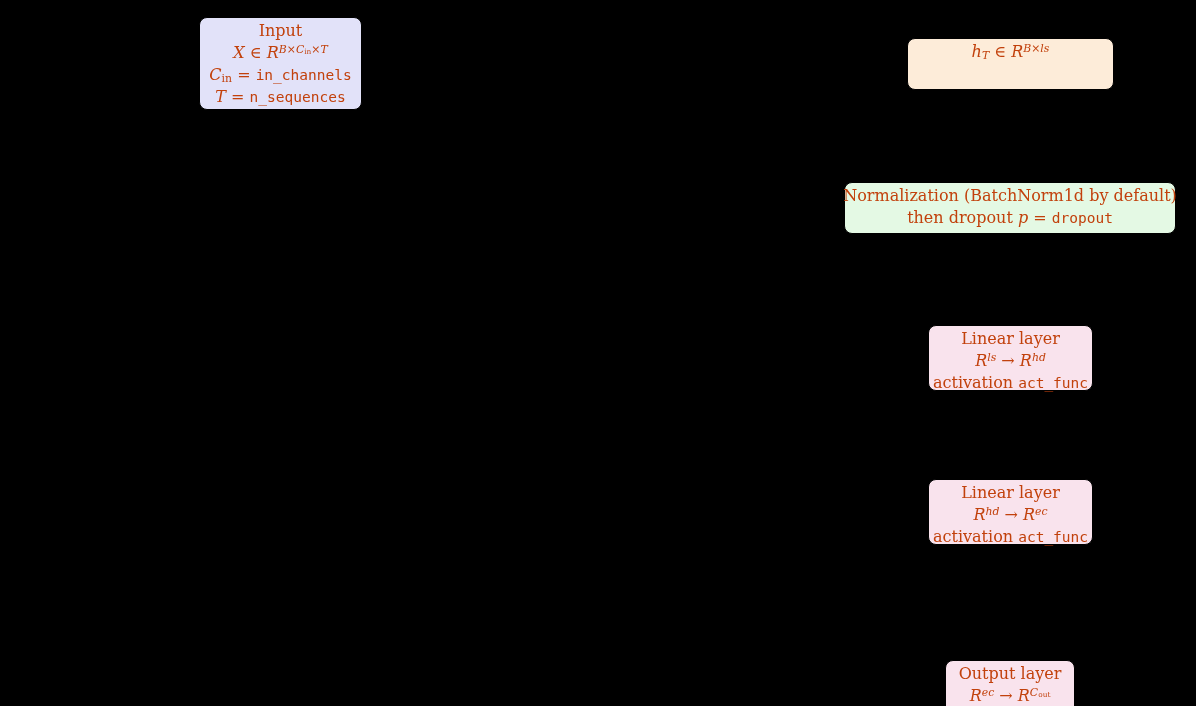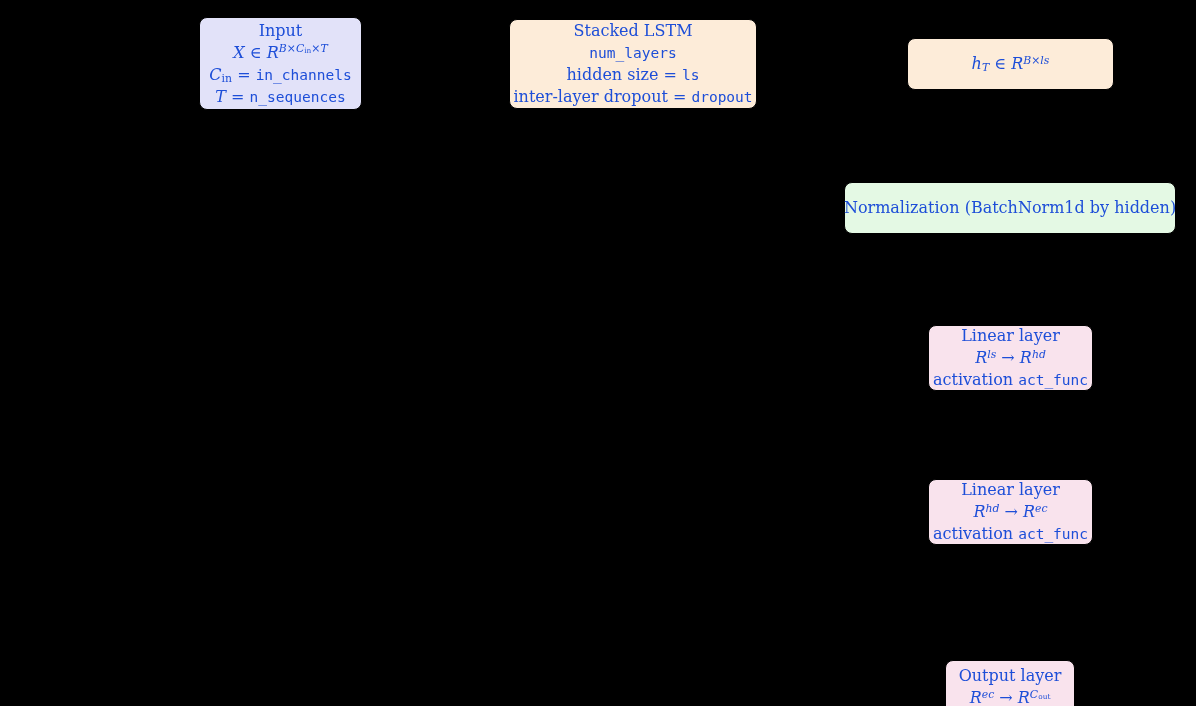--- a/index.html
+++ b/index.html
@@ -11,24 +11,24 @@
     overflow: hidden;
     font-family: "DejaVu Serif", serif;
   }
   .node {
     position: absolute;
     box-sizing: border-box;
     border-radius: 8px;
     border: 1px solid #000;
     display: flex;
     flex-direction: column;
-    justify-content: center;
+    justify-content: flex-start;
     align-items: center;
     text-align: center;
-    color: #1d4ed8;
+    color: #c2410c;
     font-size: 16px;
     line-height: 22px;
     padding: 2px 8px;
   }
   .node .line { white-space: nowrap; }
   .node code {
     font-family: "DejaVu Sans Mono", monospace;
     font-size: 14.5px;
     letter-spacing: 0px;
   }
@@ -50,33 +50,28 @@
 
 <div id="canvas">
 
   <div class="node" id="node-input" style="background-color: rgb(226, 226, 249);">
     <div class="line">Input</div>
     <div class="line"><i>X</i> ∈ <i>R</i><sup><i>B</i>×<i>C</i><sub>in</sub>×<i>T</i></sup></div>
     <div class="line"><i>C</i><sub>in</sub> = <code>in_channels</code></div>
     <div class="line"><i>T</i> = <code>n_sequences</code></div>
   </div>
 
-  <div class="node" id="node-stacked-lstm" style="background-color: rgb(253, 236, 217);">
-    <div class="line">Stacked LSTM</div>
-    <div class="line"><code>num_layers</code></div>
-    <div class="line">hidden size = <code>ls</code></div>
-    <div class="line">inter-layer dropout = <code>dropout</code></div>
-  </div>
 
   <div class="node" id="node-last-time-step" style="background-color: rgb(253, 236, 217);">
     <div class="line"><i>h</i><sub><i>T</i></sub> ∈ <i>R</i><sup><i>B</i>×<i>ls</i></sup></div>
   </div>
 
   <div class="node" id="node-normalization" style="background-color: rgb(228, 249, 228);">
-    <div class="line">Normalization (BatchNorm1d by hidden)</div>
+    <div class="line">Normalization (BatchNorm1d by default)</div>
+    <div class="line">then dropout <i>p</i> = <code>dropout</code></div>
   </div>
 
   <div class="node" id="node-linear-1" style="background-color: rgb(249, 227, 237);">
     <div class="line">Linear layer</div>
     <div class="line"><i>R</i><sup><i>ls</i></sup> → <i>R</i><sup><i>hd</i></sup></div>
     <div class="line">activation <code>act_func</code></div>
   </div>
 
   <div class="node" id="node-linear-2" style="background-color: rgb(249, 227, 237);">
     <div class="line">Linear layer</div>

